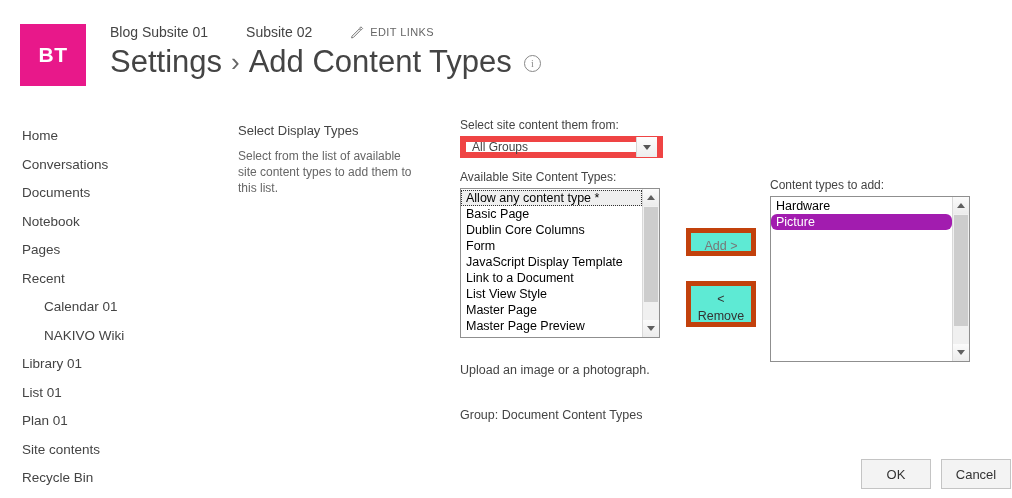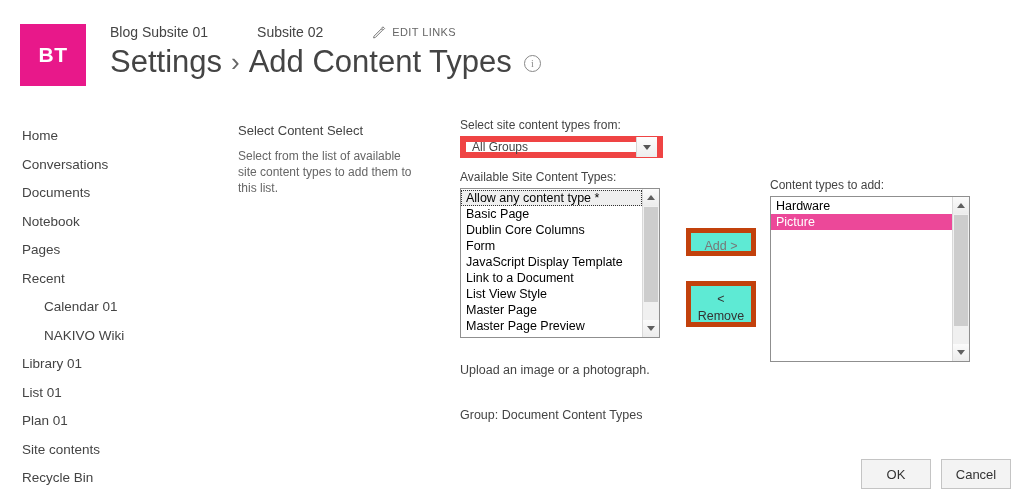--- a/index.html
+++ b/index.html
@@ -38,21 +38,21 @@
     align-items: center;
     justify-content: center;
     letter-spacing: 0.5px;
   }
   #topnav {
     position: absolute;
     left: 110px;
     top: 24px;
     display: flex;
     align-items: center;
-    gap: 11px;
+    gap: 0px;
   }
   .topnav-link {
     font-size: 14px;
     color: #444444;
     padding: 0 20px 0 0;
     margin-right: 18px;
     text-decoration: none;
     white-space: nowrap;
     cursor: pointer;
   }
@@ -235,22 +235,23 @@
     white-space: nowrap;
     overflow: hidden;
     cursor: pointer;
   }
   .li.focus-outline {
     outline: 1px dotted #333;
     outline-offset: -1px;
     background: #efefef;
   }
   .li.selected {
-    background: #ec4899;
+    background: #a21caf;
     color: #ffffff;
+    border-radius: 6px;
   }
   .scrollbar {
     position: absolute;
     right: 0;
     top: 0;
     bottom: 0;
     width: 17px;
     background: #f0f0f0;
     border-left: 1px solid #d9d9d9;
     box-sizing: border-box;
@@ -414,26 +415,26 @@
   <div class="nav-item">Library 01</div>
   <div class="nav-item">List 01</div>
   <div class="nav-item">Plan 01</div>
   <div class="nav-item">Site contents</div>
   <div class="nav-item">Recycle Bin</div>
 </div>
 
 <div id="content">
 
   <div id="left-desc">
-    <div class="hdr">Select Content Select</div>
+    <div class="hdr">Select Display Types</div>
     <div class="txt">Select from the list of available site content types to add them to this list.</div>
   </div>
 
   <div id="mid-col">
-    <div class="field-label">Select site content types from:</div>
+    <div class="field-label">Select site content them from:</div>
     <div class="combo">
       <span class="val">All Groups</span>
       <span class="arrow-box">
           <span class="chev"></span>
         </span>
     </div>
 
     <div class="field-label" style="margin-top:12px;">Available Site Content Types:</div>
 
     <div class="listbox" id="available-list">

